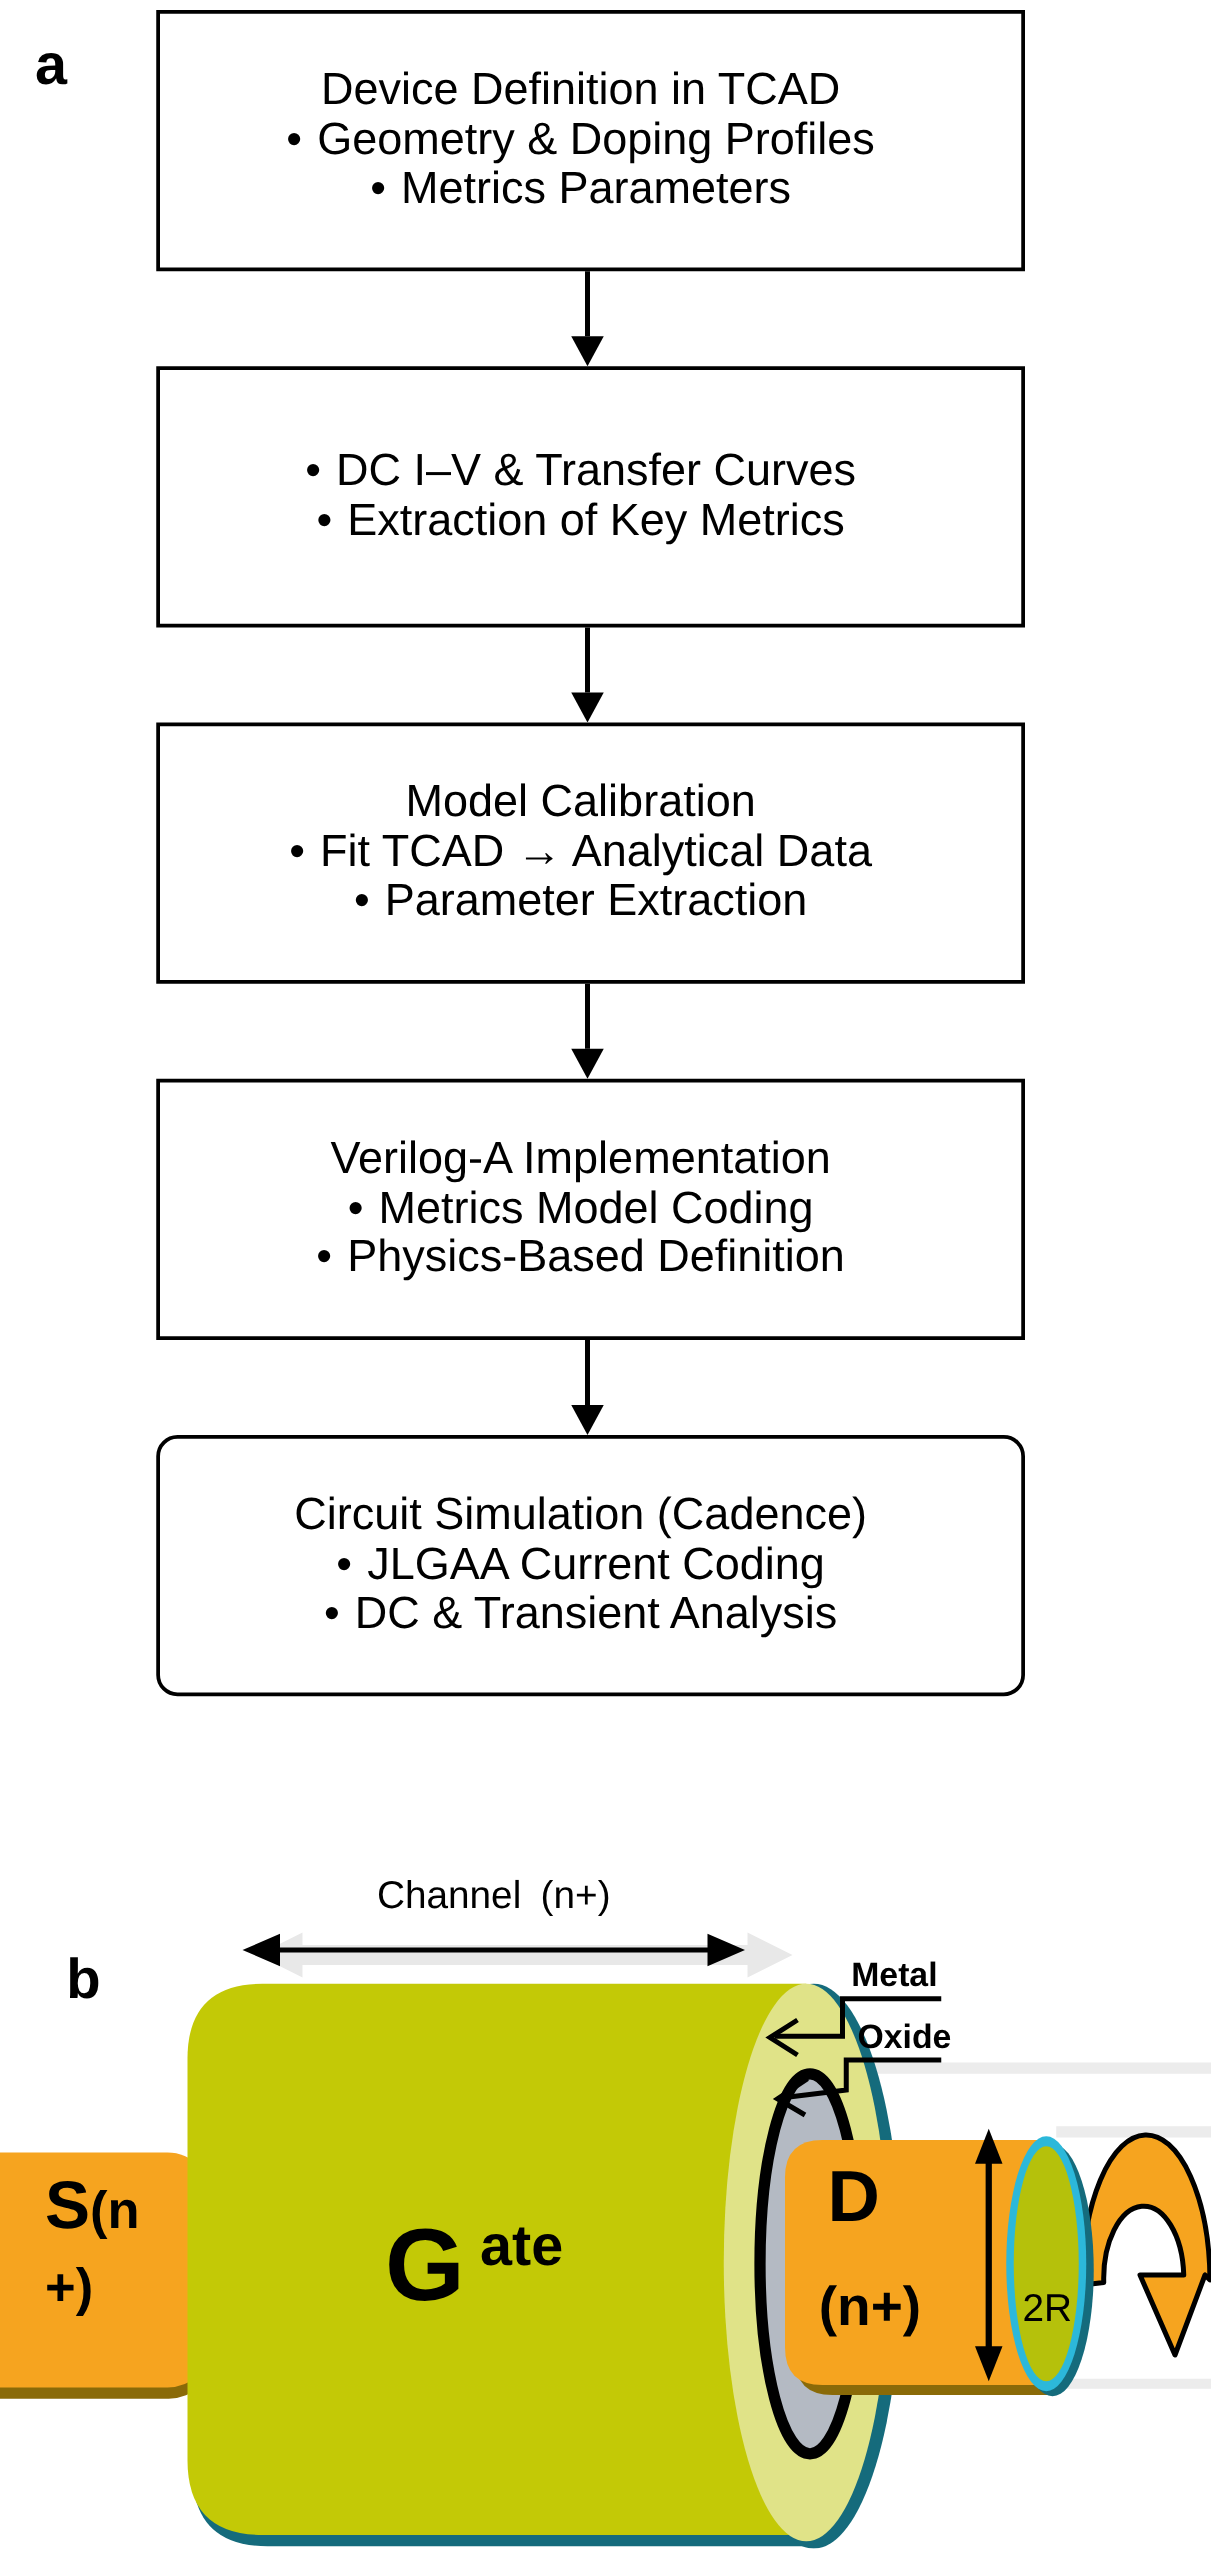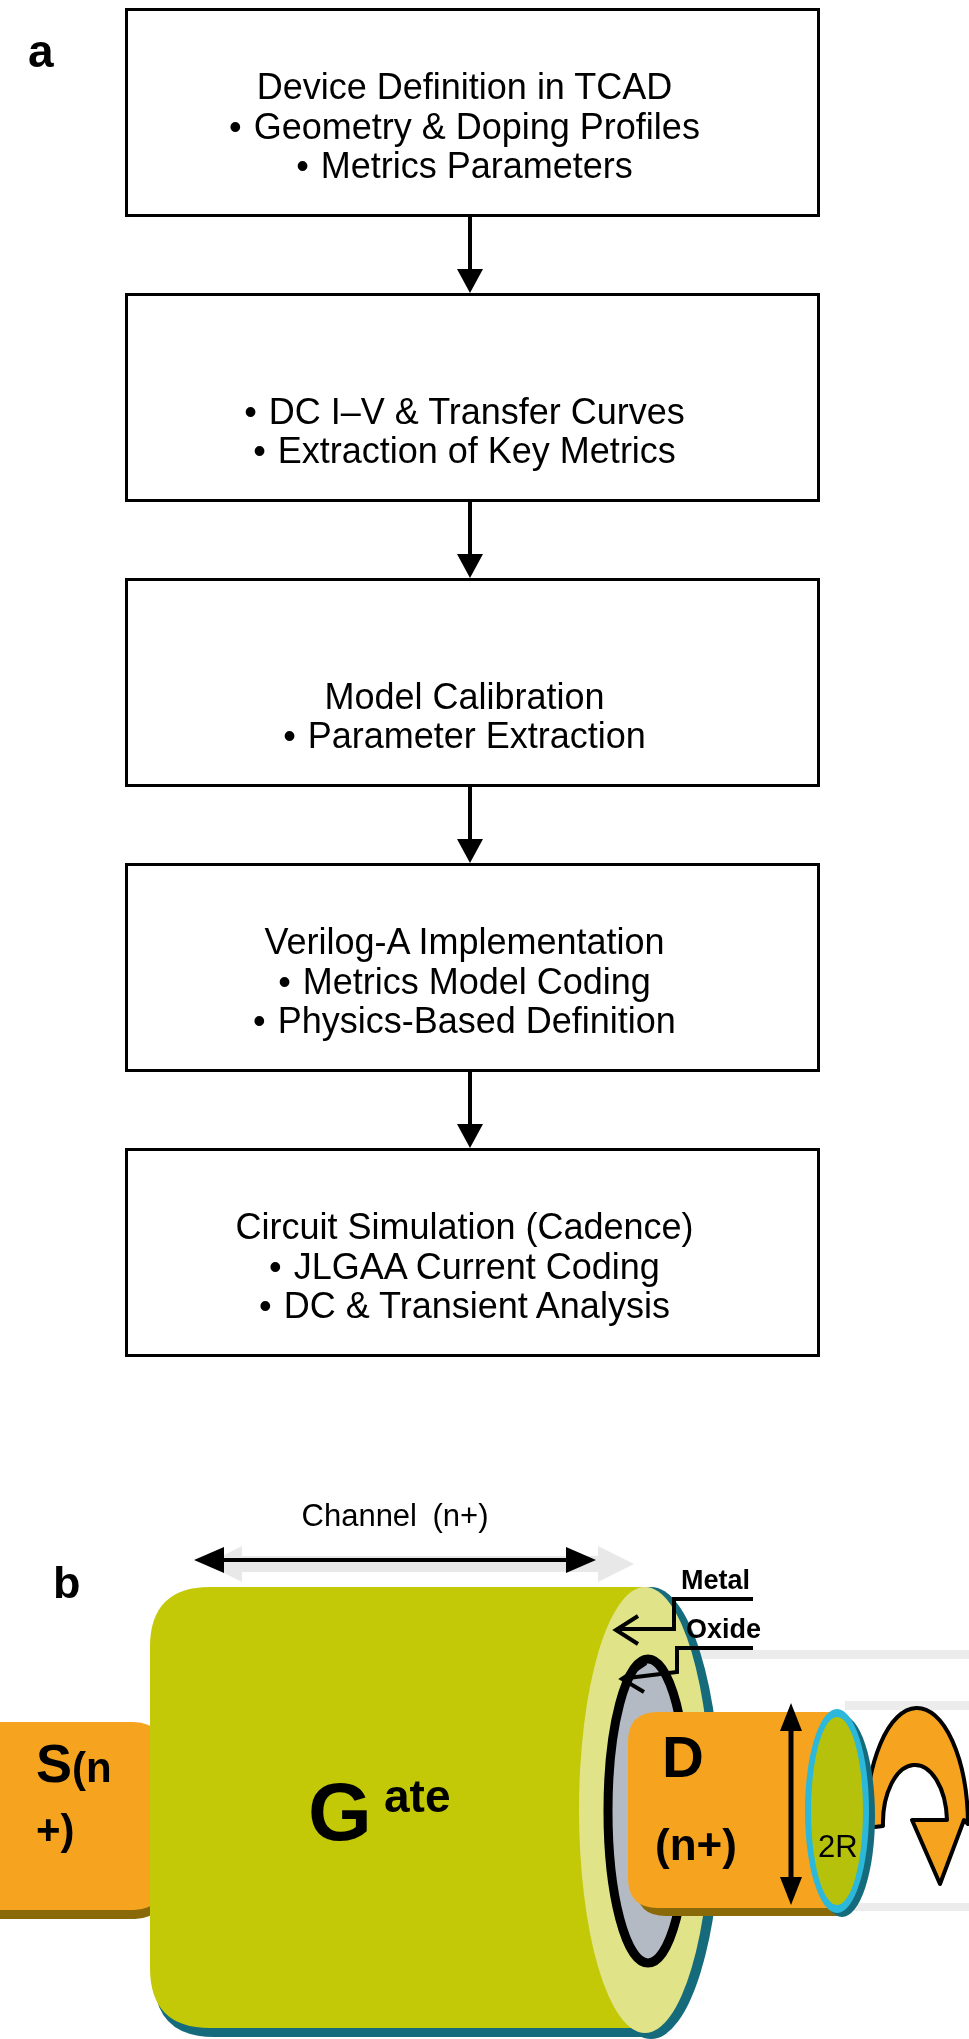--- a/index.html
+++ b/index.html
@@ -1,21 +1,21 @@
 <!DOCTYPE html>
 <html><head>
 <meta charset="utf-8">
 <style>
   html,body{margin:0;padding:0;background:#fff;}
   #page{position:relative;width:969px;height:2039px;background:#fff;overflow:hidden;
         font-family:"Liberation Sans",sans-serif;color:#000;}
   .panel-label{position:absolute;font-weight:bold;font-size:46px;line-height:1;}
   .flow-box{position:absolute;left:125px;width:695px;height:209px;border:3px solid #000;
             background:#fff;box-sizing:border-box;display:flex;flex-direction:column;
-            justify-content:flex-end;align-items:center;padding:24px 28px 28px 12px;}
+            justify-content:center;align-items:center;padding:24px 28px 28px 12px;}
   .flow-line{font-size:36px;line-height:1.1;text-align:center;white-space:nowrap;}
   .blt{margin-right:12px;}
   .flow-arrow{position:absolute;left:457px;width:26px;display:flex;flex-direction:column;align-items:center;}
   .flow-arrow .shaft{width:4px;background:#000;}
   .flow-arrow .head{width:0;height:0;border-left:13px solid transparent;
                     border-right:13px solid transparent;border-top:24px solid #000;}
   svg text{font-family:"Liberation Sans",sans-serif;}
   .b{font-weight:bold;}
 </style>
 </head>
@@ -39,38 +39,39 @@
     <div class="flow-line"><span class="blt">•</span><span>DC I–V &amp; Transfer Curves</span></div>
     <div class="flow-line"><span class="blt">•</span><span>Extraction of Key Metrics</span></div>
   </div>
   <div class="flow-arrow" style="top:502px;height:76px;">
     <div class="shaft" style="height:52px;"></div>
     <div class="head"></div>
   </div>
 
   <div class="flow-box" style="top:578px;">
     <div class="flow-line">Model Calibration</div>
+    <div class="flow-line"><span class="blt">•</span><span>Fit TCAD → Analytical Data</span></div>
     <div class="flow-line"><span class="blt">•</span><span>Parameter Extraction</span></div>
   </div>
   <div class="flow-arrow" style="top:787px;height:76px;">
     <div class="shaft" style="height:52px;"></div>
     <div class="head"></div>
   </div>
 
   <div class="flow-box" style="top:863px;">
     <div class="flow-line">Verilog-A Implementation</div>
     <div class="flow-line"><span class="blt">•</span><span>Metrics Model Coding</span></div>
     <div class="flow-line"><span class="blt">•</span><span>Physics-Based Definition</span></div>
   </div>
   <div class="flow-arrow" style="top:1072px;height:76px;">
     <div class="shaft" style="height:52px;"></div>
     <div class="head"></div>
   </div>
 
-  <div class="flow-box" style="top:1148px;">
+  <div class="flow-box" style="top:1148px;border-radius:17px;">
     <div class="flow-line">Circuit Simulation (Cadence)</div>
     <div class="flow-line"><span class="blt">•</span><span>JLGAA Current Coding</span></div>
     <div class="flow-line"><span class="blt">•</span><span>DC &amp; Transient Analysis</span></div>
   </div>
 
   <svg width="969" height="599" viewBox="0 1440 969 599" style="position:absolute;left:0;top:1440px;">
 
     <rect x="695" y="1650" width="274" height="9" fill="#ececec"></rect>
     <rect x="845" y="1701" width="124" height="9" fill="#ececec"></rect>
     <rect x="820" y="1903" width="149" height="8" fill="#ececec"></rect>

